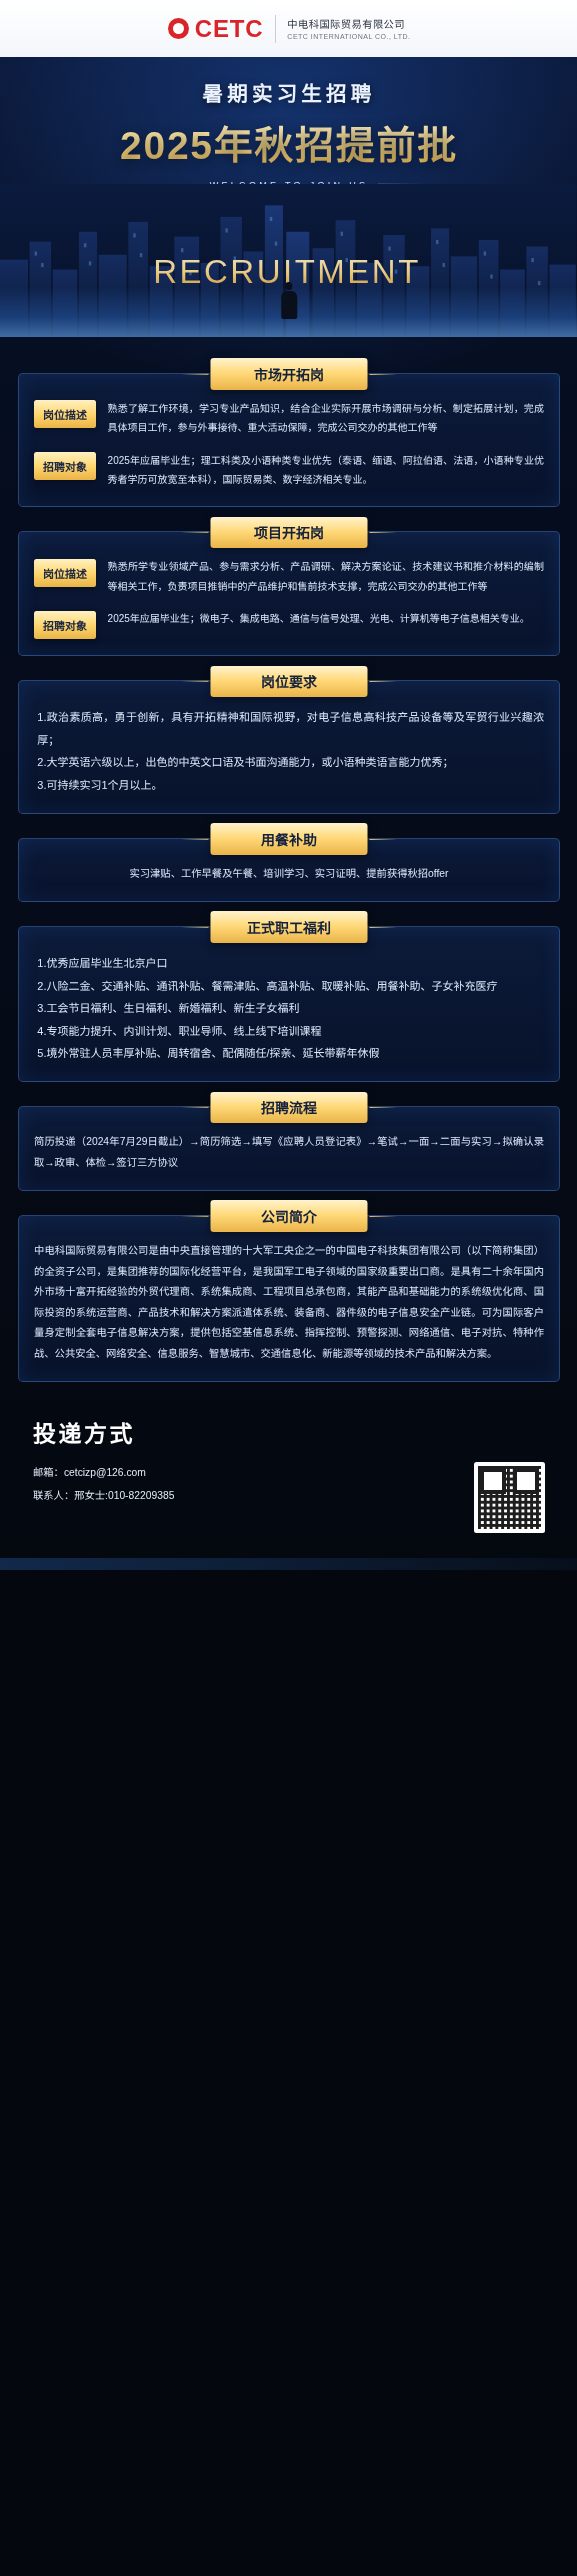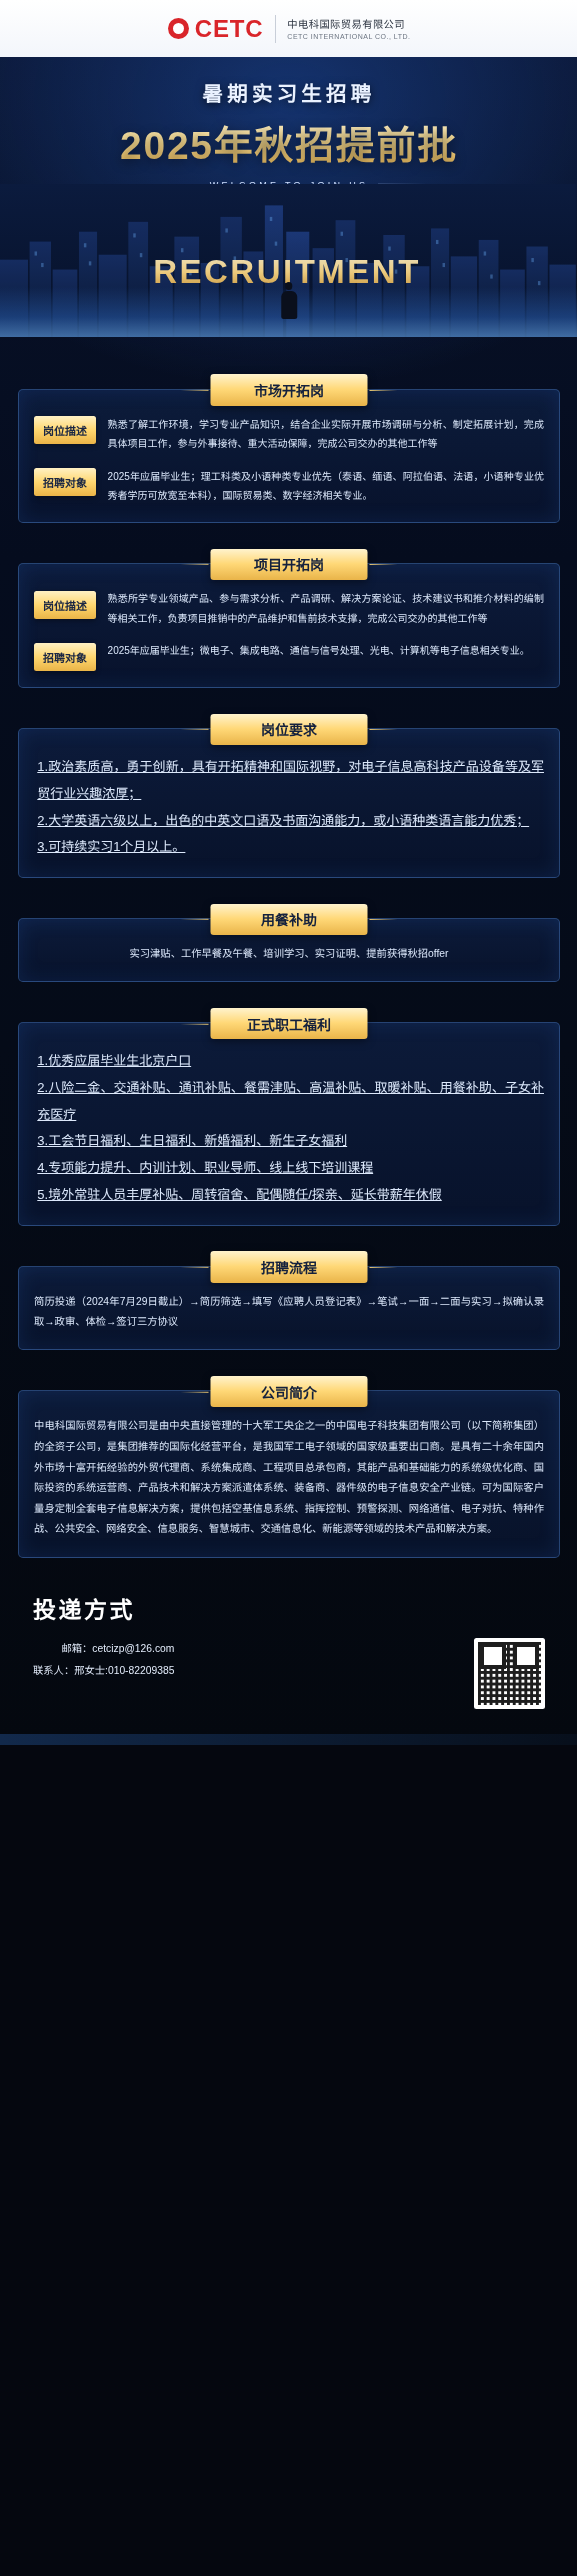--- a/index.html
+++ b/index.html
@@ -121,21 +121,21 @@
     left: 0; right: 0; bottom: 0;
     height: 153px;
     z-index: 1;
   }
   .recruit-word {
     position: absolute;
     left: 0; right: 4px;
     bottom: 46px;
     text-align: center;
     font-size: 33px;
-    font-weight: bold;
+    font-weight: normal;
     letter-spacing: 2.5px;
     z-index: 3;
     background: linear-gradient(180deg,#fff3cf 0%,#ffd982 50%,#d79f3c 100%);
     -webkit-background-clip: text;
     background-clip: text;
     color: transparent;
     opacity: .92;
     margin-top: 24px;
   }
   .figure {
@@ -173,21 +173,21 @@
   }
   .section {
     margin-bottom: 18px;
     background: linear-gradient(180deg, rgba(14,30,64,.86), rgba(9,20,46,.86));
     border: 0.8px solid rgba(90,150,235,.38);
     border-radius: 5px;
     padding: 25px 15px 16.5px;
     position: relative;
     box-shadow: inset 0 0 20px rgba(40,100,200,.18);
   }
-  .section.headed { margin-top: 40px; }
+  .section.headed { margin-top: 24px; }
   .sec-title {
     position: absolute;
     top: -15.7px;
     left: 50%;
     transform: translateX(-50%);
     min-width: 157px;
     text-align: center;
     padding: 5.8px 21.5px;
     font-size: 14px;
     font-weight: bold;
@@ -229,25 +229,24 @@
     box-shadow: 0 1.7px 5px rgba(0,0,0,.35);
   }
   .para {
     flex: 1 1 auto;
     font-size: 10px;
     line-height: 1.95;
     color: #dce8fb;
     text-align: justify;
   }
   .list {
-    font-size: 13px;
+    font-size: 11px;
     line-height: 2.05;
     color: #dce8fb;
     padding-left: 3.3px;
-    text-decoration: underline;
   }
   .list div { text-align: justify; }
   .block-text {
     font-size: 10.3px;
     line-height: 2.0;
     color: #dce8fb;
     text-align: justify;
   }
   .center-text { text-align: center; }
 
@@ -263,21 +262,20 @@
     font-weight: bold;
     letter-spacing: 2.5px;
     color: #fff;
     margin-bottom: 13.2px;
   }
   .footer-body {
     display: flex;
     align-items: flex-start;
     justify-content: space-between;
     gap: 13.2px;
-    text-align: right;
   }
   .contact-lines {
     font-size: 10.3px;
     line-height: 2.2;
     color: #e3ecfb;
   }
   .qr {
     width: 71px; height: 71px;
     background: #fff;
     padding: 4.1px;

